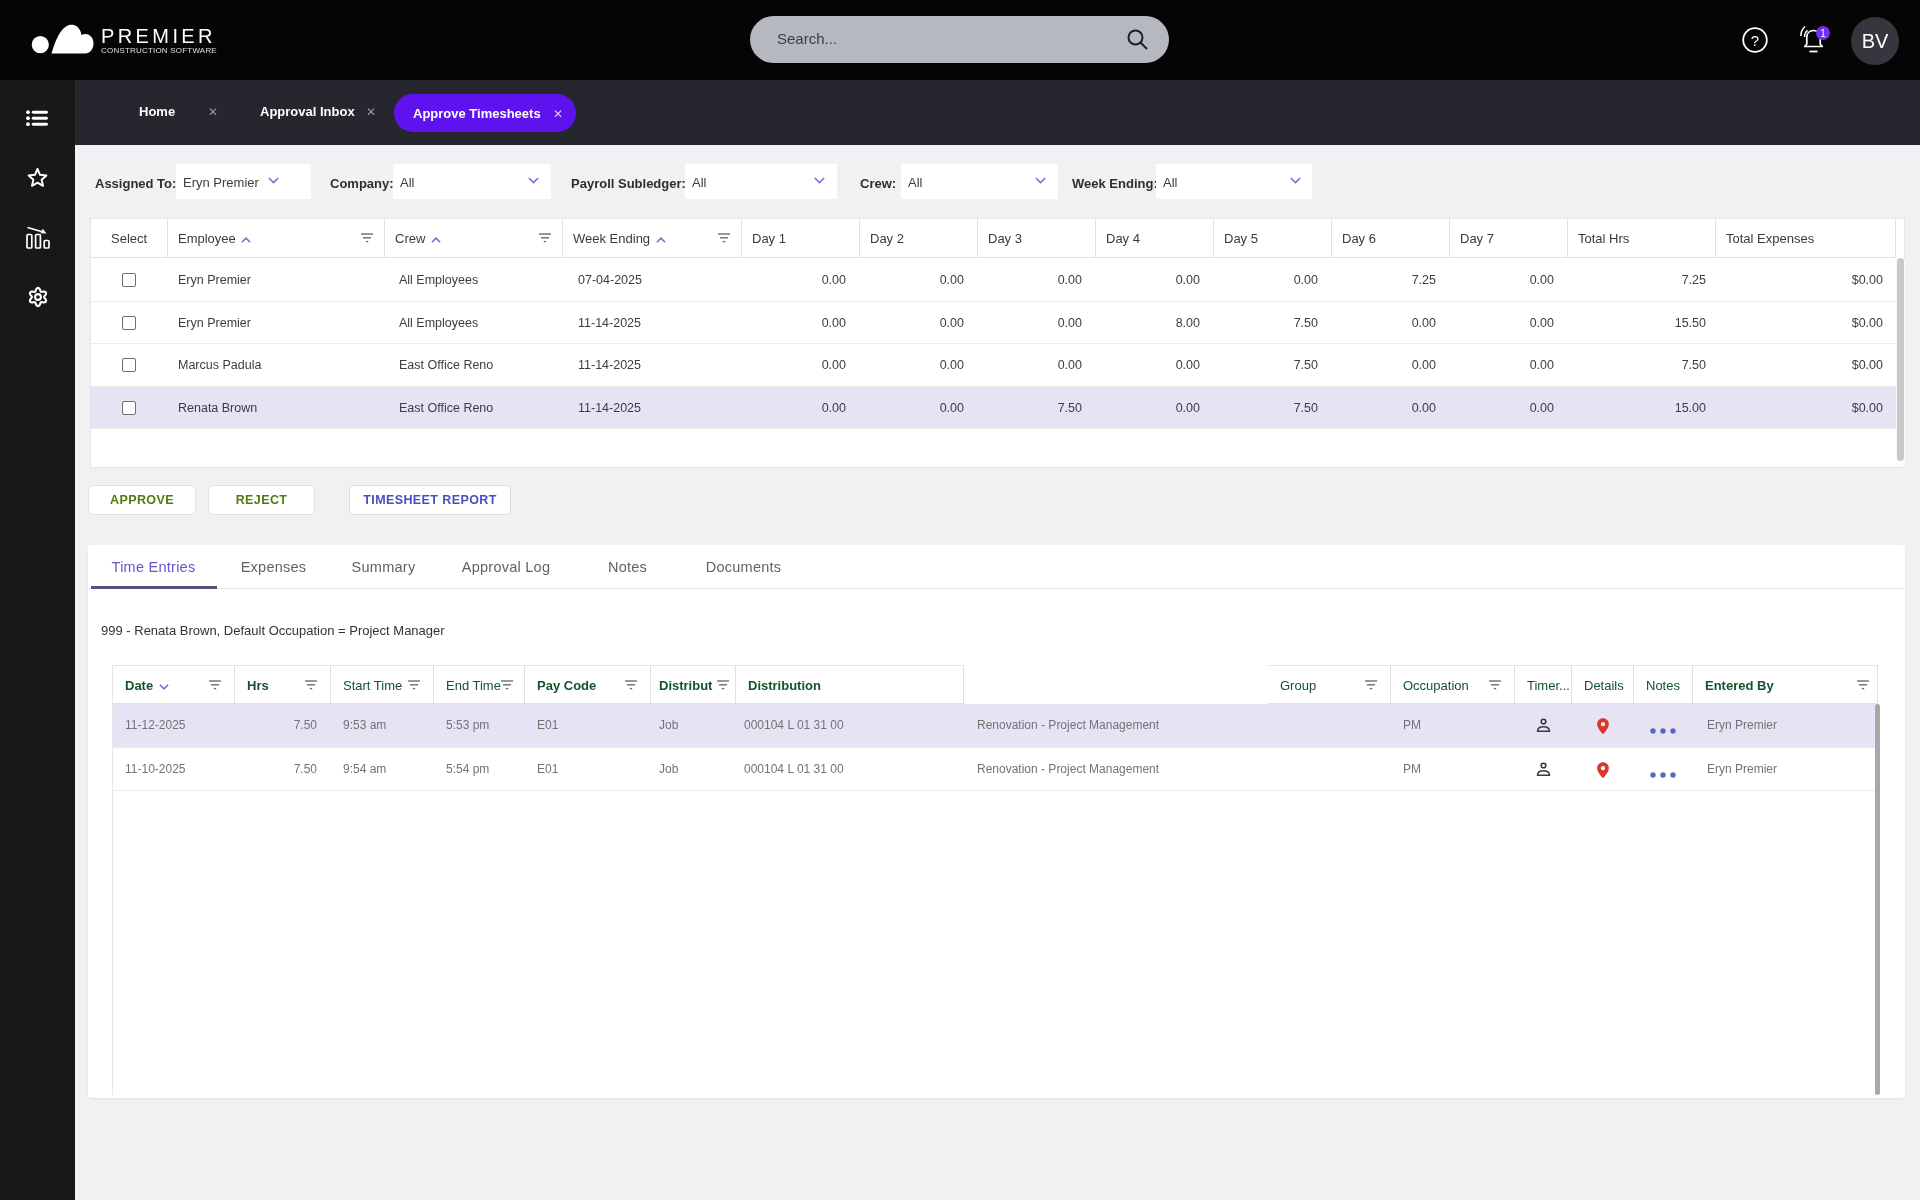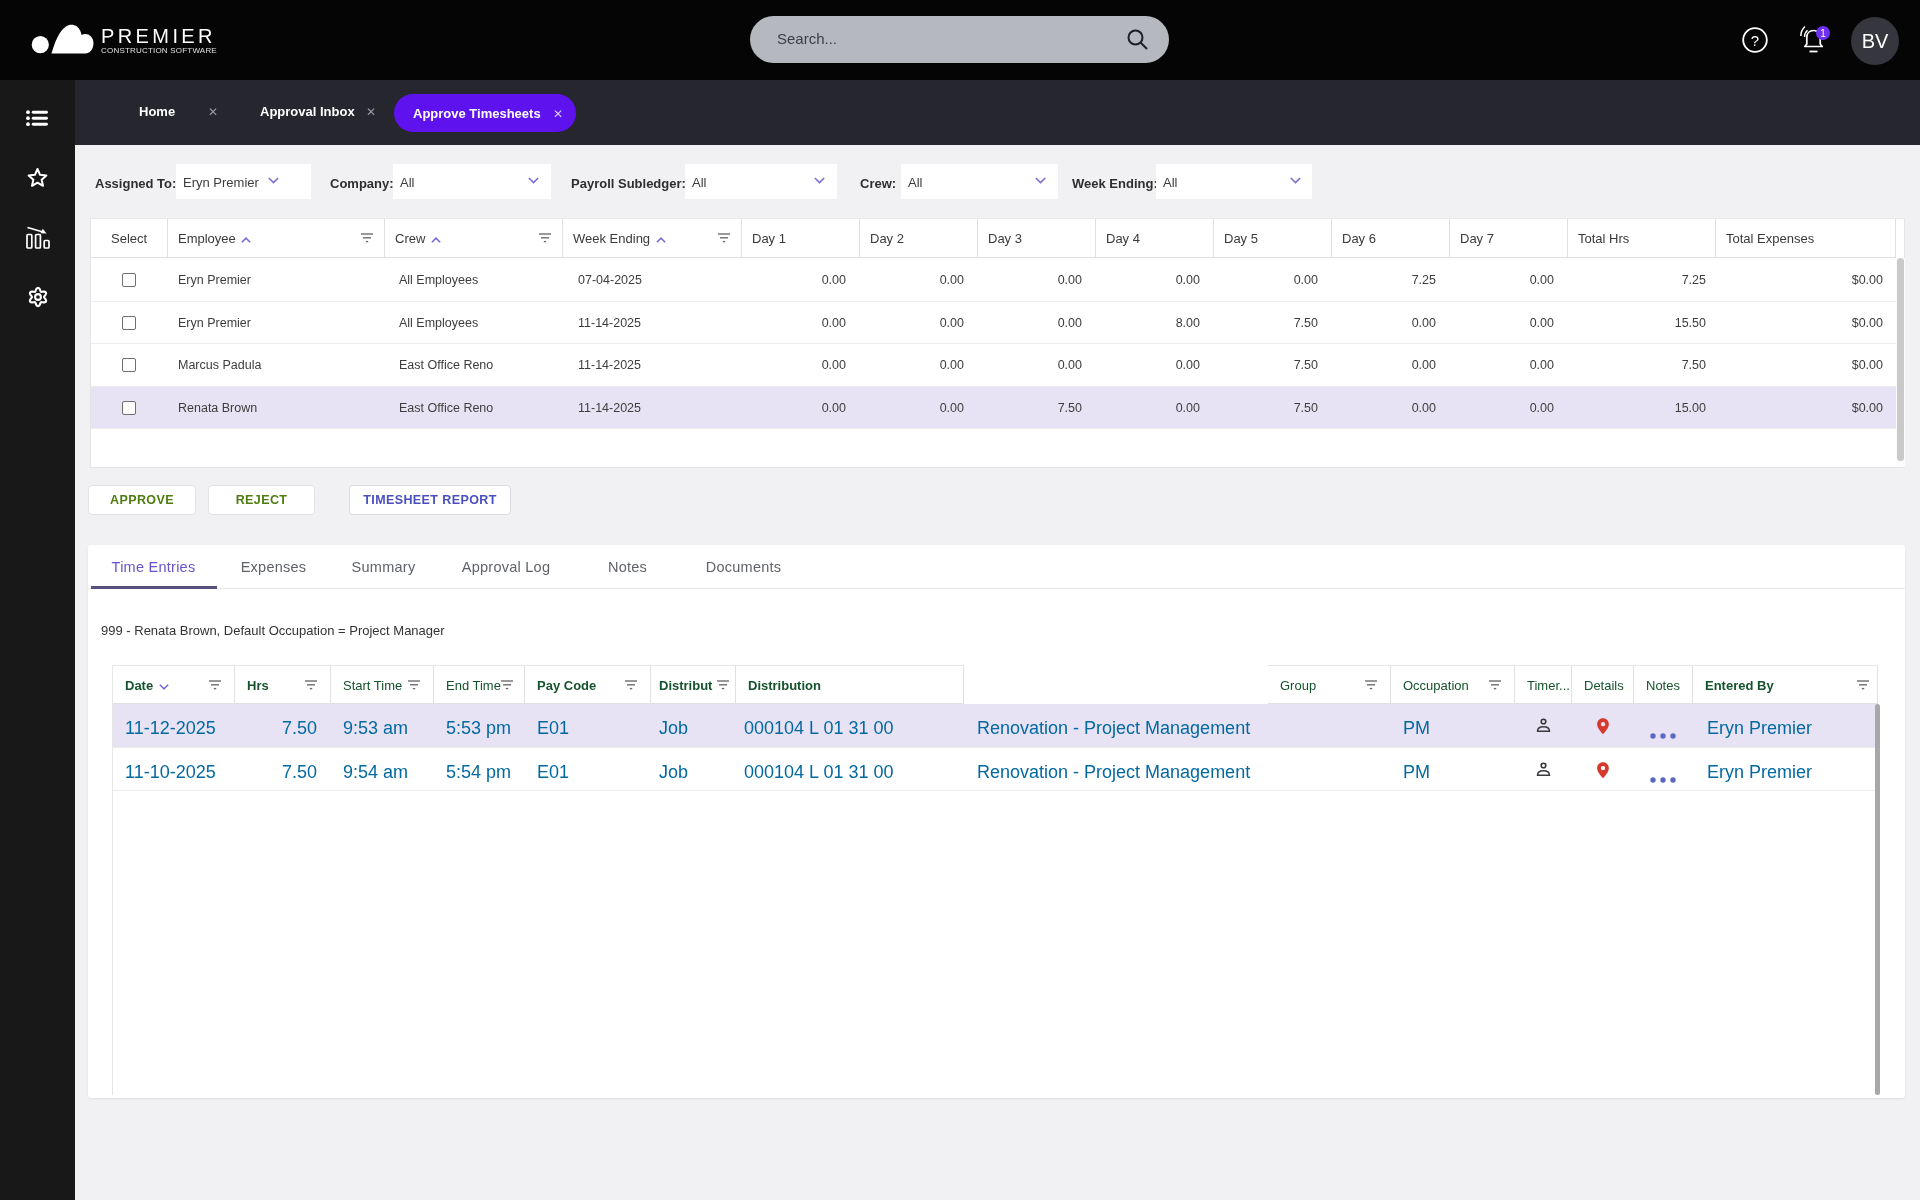--- a/index.html
+++ b/index.html
@@ -53,21 +53,21 @@
 .ltab.active { color:#6a52cc; }
 .tabline { position:absolute; left:0; top:43px; width:1817px; height:1px; background:#e8e8e8; }
 .tabind { position:absolute; left:3px; top:41px; width:126px; height:3px; background:#56507e; }
 .sum999 { position:absolute; left:101px; top:623px; font-size:13px; color:#333; }
 
 
 .dtable { position:absolute; left:112px; top:665px; width:1765px; height:430px; border-left:1px solid #e6e6e6; }
 .t2h { position:absolute; top:0; height:39px; border-right:1px solid #e0e0e0; border-bottom:1px solid #e0e0e0; border-top:1px solid #e6e6e6; font-size:13px; color:#14532d; background:#fff; }
 .t2h span.lbl { position:absolute; left:12px; top:12px; white-space:nowrap; }
 .t2h.b span.lbl { font-weight:bold; }
-.t2row { position:absolute; left:0; width:1765px; height:43.5px; border-bottom:1px solid #ececec; font-size:18px; color:#0369a1; }
+.t2row { position:absolute; left:0; width:1765px; height:43.5px; border-bottom:1px solid #ececec; font-size:12px; color:#737373; }
 .t2row div { position:absolute; top:14px; white-space:nowrap; }
 .filt { position:absolute; top:13px; }
 .hl { background:#e8e3f4; }
 .scroll2 { position:absolute; left:1762px; top:39px; width:6px; height:391px; }
 .scroll2 .thumb { position:absolute; left:0; top:0; width:5px; height:391px; background:#a8a8a8; border-radius:3px; }
 </style>
 </head>
 <body>
 
 <div class="topbar">

